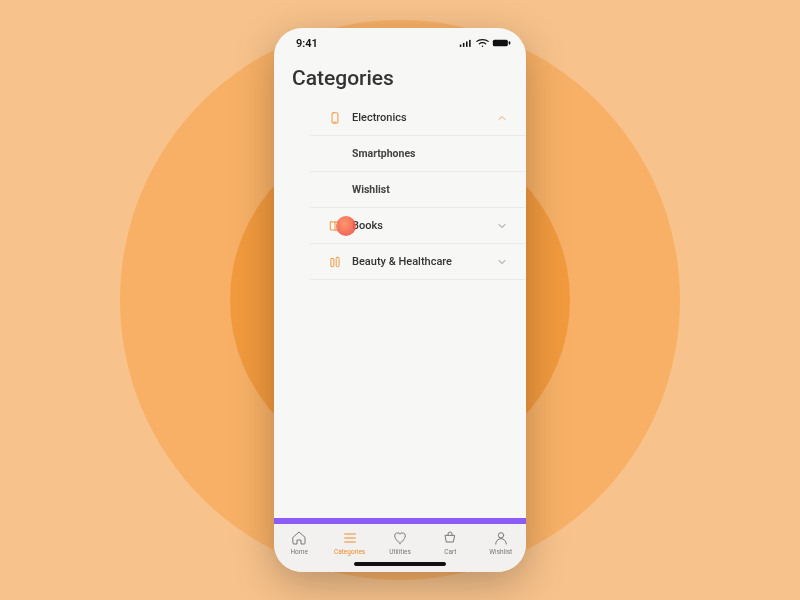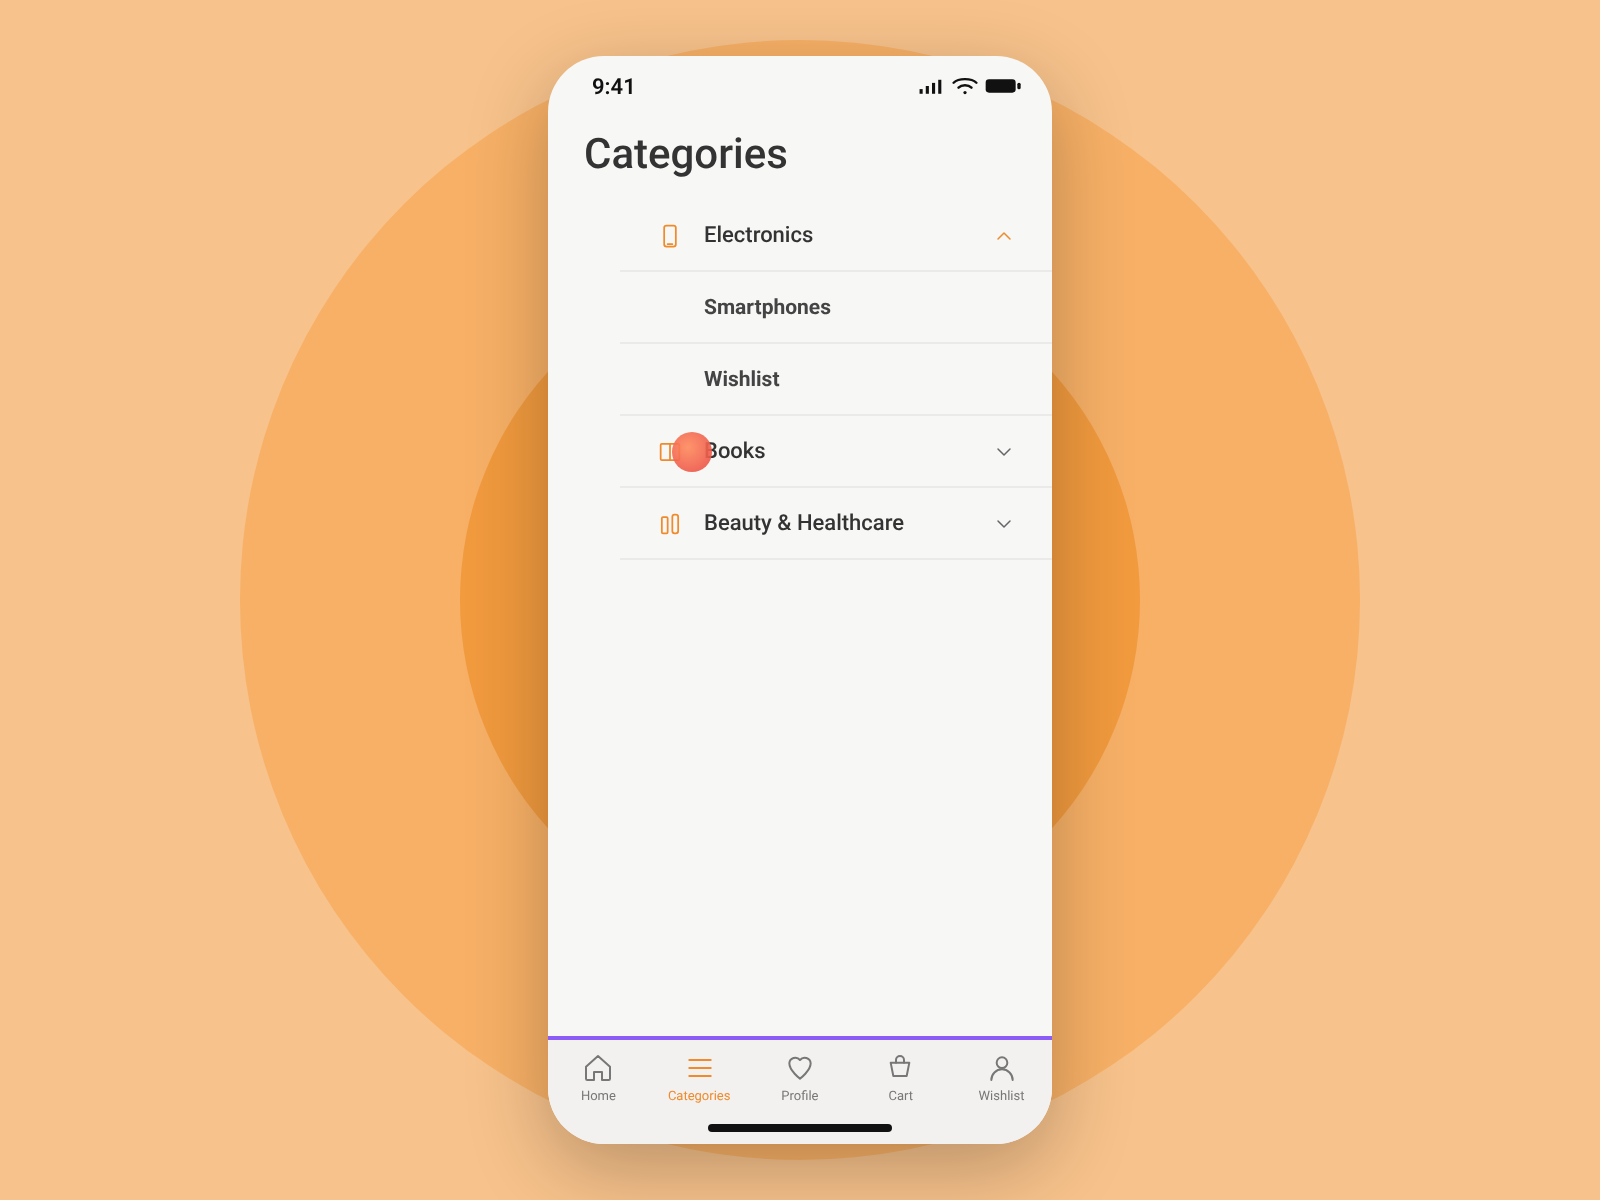--- a/index.html
+++ b/index.html
@@ -65,21 +65,21 @@
     position: absolute; left: 36px; top: 50%; transform: translate(-50%, -50%);
     width: 20px; height: 20px; border-radius: 50%;
     background: radial-gradient(circle at 40% 38%, #ff8a5c 0%, #ef5a4a 70%);
     opacity: 0.9;
     pointer-events: none;
   }
 
   
   .tabbar {
     height: 54px;
-    border-top: 2px solid #8b5cf6;
+    border-top: 6px solid #8b5cf6;
     background: #f2f1ef;
     display: flex; justify-content: space-around; align-items: flex-start;
     padding-top: 6px;
     position: relative;
   }
   .tab {
     display: flex; flex-direction: column; align-items: center; gap: 2px;
     width: 48px;
     color: #777; font-size: 6.5px;
   }
@@ -196,21 +196,21 @@
             <line x1="4" y1="6" x2="20" y2="6"></line>
             <line x1="4" y1="12" x2="20" y2="12"></line>
             <line x1="4" y1="18" x2="20" y2="18"></line>
           </svg>
         <span>Categories</span>
       </div>
       <div class="tab">
         <svg viewBox="0 0 24 24">
             <path d="M12 20 C12 20 4 14 4 8.5 A4.5 4.5 0 0 1 12 6 A4.5 4.5 0 0 1 20 8.5 C20 14 12 20 12 20 z"></path>
           </svg>
-        <span>Profile</span>
+        <span>Utilities</span>
       </div>
       <div class="tab">
         <svg viewBox="0 0 24 24">
             <path d="M5 8 h14 l-2 10 H7 z"></path>
             <path d="M9 8 V6 a3 3 0 0 1 6 0 v2"></path>
           </svg>
         <span>Cart</span>
       </div>
       <div class="tab">
         <svg viewBox="0 0 24 24">

